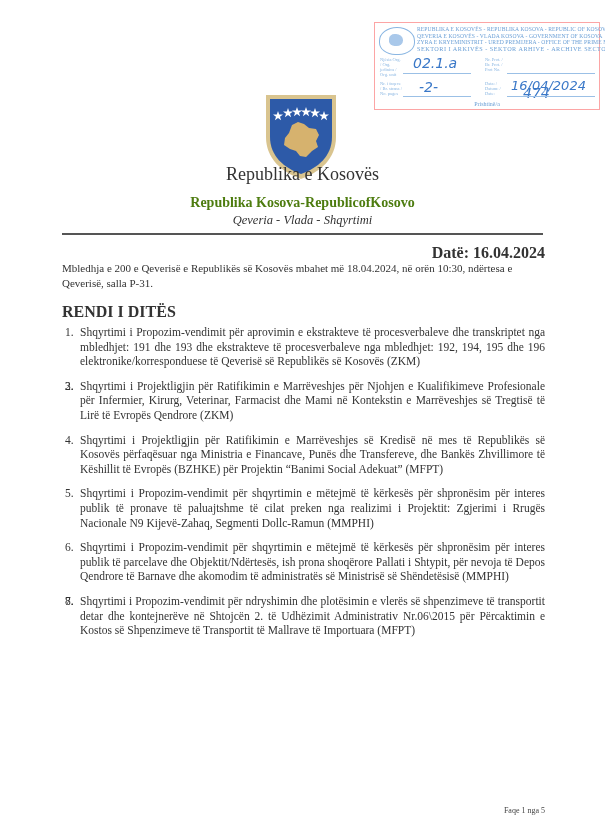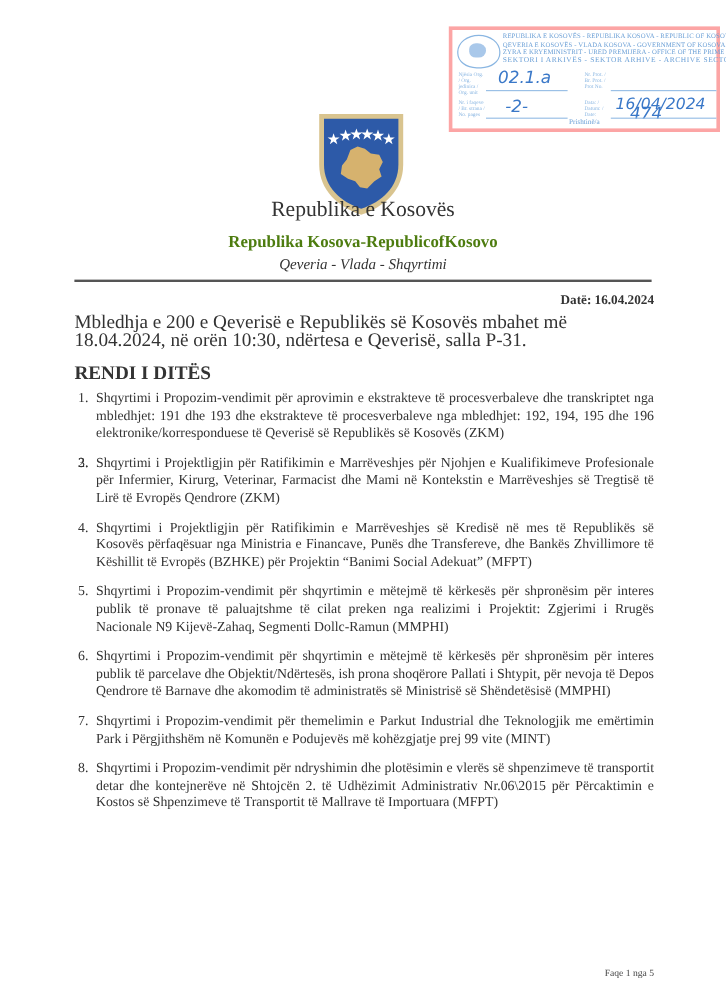--- a/index.html
+++ b/index.html
@@ -1,21 +1,21 @@
 <!DOCTYPE html>
 <html><head>
 <meta charset="utf-8">
 <style>
   html, body { margin: 0; padding: 0; background: #ffffff; }
   body { width: 605px; height: 819px; position: relative; overflow: hidden;
          font-family: "Liberation Serif", "DejaVu Serif", serif; color: #222; }
 
   
   .stamp { position: absolute; left: 374px; top: 22px; width: 226px; height: 88px;
-           border: 3px solid #fca5a5; color: #4a86cc; box-sizing: border-box; }
+           border: 1px solid #fca5a5; color: #4a86cc; box-sizing: border-box; }
   .stamp-emblem { position: absolute; left: 4px; top: 4px; width: 34px; height: 26px;
                   border: 1px solid #8ab6e2; border-radius: 50% 50% 45% 45%; }
   .stamp-emblem::after { content: ""; position: absolute; left: 9px; top: 6px; width: 14px; height: 12px;
                          background: #a9c8ea; border-radius: 40% 50% 45% 40%; }
   .stamp-lines { position: absolute; left: 42px; top: 3px; right: 3px;
                  font-family: "Liberation Serif", serif; font-size: 5.6px; line-height: 6.6px;
                  letter-spacing: 0.1px; white-space: nowrap; color: #6a9fd6; }
   .stamp-lines div:last-child { font-size: 6.2px; letter-spacing: 0.5px; }
   .stamp-field { position: absolute; font-size: 4.5px; line-height: 5px; color: #8ab6e2; width: 22px; }
   .stamp-hand { position: absolute; font-family: "DejaVu Sans", sans-serif; font-style: italic;
@@ -28,22 +28,22 @@
   .coat { position: absolute; left: 262px; top: 91px; width: 78px; height: 89px; }
 
   .head1 { position: absolute; left: 0; right: 0; top: 164px; text-align: center;
            font-weight: normal; font-size: 18px; color: #333; }
   .head2 { position: absolute; left: 0; right: 0; top: 195px; text-align: center;
            font-weight: bold; font-size: 14px; color: #4d7c0f; }
   .head3 { position: absolute; left: 0; right: 0; top: 213px; text-align: center;
            font-style: italic; font-size: 12.5px; color: #333; }
   .rule { position: absolute; left: 62px; right: 62px; top: 233px; height: 2px; background: #555; }
 
-  .date { position: absolute; right: 60px; top: 244px; font-weight: bold; font-size: 11px; color: #333; }
-  .intro { position: absolute; left: 62px; right: 60px; top: 261px; font-size: 16px; line-height: 15px; color: #333; }
+  .date { position: absolute; right: 60px; top: 244px; font-weight: bold; font-size: 16px; color: #333; }
+  .intro { position: absolute; left: 62px; right: 60px; top: 261px; font-size: 11px; line-height: 15px; color: #333; }
   .agenda-title { position: absolute; left: 62px; top: 303px; font-weight: bold; font-size: 16px; color: #333; }
 
   .items { position: absolute; left: 62px; right: 60px; top: 325px; margin: 0; padding: 0; list-style: none; }
   .item { position: relative; padding-left: 18px; font-size: 11.5px; line-height: 14.6px;
           text-align: justify; margin-bottom: 10px; color: #333; }
   .item-num { position: absolute; left: 3px; top: 0; }
 
   .footer { position: absolute; right: 60px; top: 806px; font-size: 8px; color: #444; }
 </style>
 </head>
@@ -100,17 +100,17 @@
 <div class="intro">Mbledhja e 200 e Qeverisë e Republikës së Kosovës mbahet më 18.04.2024, në orën 10:30, ndërtesa e Qeverisë, salla P-31.</div>
 <div class="agenda-title">RENDI I DITËS</div>
 
 <ol class="items">
   <li class="item"><span class="item-num">1.</span><span>Shqyrtimi i Propozim-vendimit për aprovimin e ekstrakteve të procesverbaleve dhe transkriptet nga mbledhjet: 191 dhe 193 dhe ekstrakteve të procesverbaleve nga mbledhjet: 192, 194, 195 dhe 196 elektronike/korresponduese të Qeverisë së Republikës së Kosovës (ZKM)</span></li>
   <li class="item"><span class="item-num">2.</span></li>
   <li class="item"><span class="item-num">3.</span><span>Shqyrtimi i Projektligjin për Ratifikimin e Marrëveshjes për Njohjen e Kualifikimeve Profesionale për Infermier, Kirurg, Veterinar, Farmacist dhe Mami në Kontekstin e Marrëveshjes së Tregtisë të Lirë të Evropës Qendrore (ZKM)</span></li>
   <li class="item"><span class="item-num">4.</span><span>Shqyrtimi i Projektligjin për Ratifikimin e Marrëveshjes së Kredisë në mes të Republikës së Kosovës përfaqësuar nga Ministria e Financave, Punës dhe Transfereve, dhe Bankës Zhvillimore të Këshillit të Evropës (BZHKE) për Projektin “Banimi Social Adekuat” (MFPT)</span></li>
   <li class="item"><span class="item-num">5.</span><span>Shqyrtimi i Propozim-vendimit për shqyrtimin e mëtejmë të kërkesës për shpronësim për interes publik të pronave të paluajtshme të cilat preken nga realizimi i Projektit: Zgjerimi i Rrugës Nacionale N9 Kijevë-Zahaq, Segmenti Dollc-Ramun (MMPHI)</span></li>
   <li class="item"><span class="item-num">6.</span><span>Shqyrtimi i Propozim-vendimit për shqyrtimin e mëtejmë të kërkesës për shpronësim për interes publik të parcelave dhe Objektit/Ndërtesës, ish prona shoqërore Pallati i Shtypit, për nevoja të Depos Qendrore të Barnave dhe akomodim të administratës së Ministrisë së Shëndetësisë (MMPHI)</span></li>
-  <li class="item"><span class="item-num">7.</span><span>Shqyrtimi i Propozim-vendimit për themelimin e Parkut Industrial dhe Teknologjik me emërtimin Park i Përgjithshëm në Komunën e Podujevës më kohëzgjatje prej 99 vite (MINT)</span></li>
+  <li class="item"><span class="item-num">7.</span></li>
   <li class="item"><span class="item-num">8.</span><span>Shqyrtimi i Propozim-vendimit për ndryshimin dhe plotësimin e vlerës së shpenzimeve të transportit detar dhe kontejnerëve në Shtojcën 2. të Udhëzimit Administrativ Nr.06\2015 për Përcaktimin e Kostos së Shpenzimeve të Transportit të Mallrave të Importuara (MFPT)</span></li>
 </ol>
 
 <div class="footer">Faqe 1 nga 5</div>
 
 </body></html>

